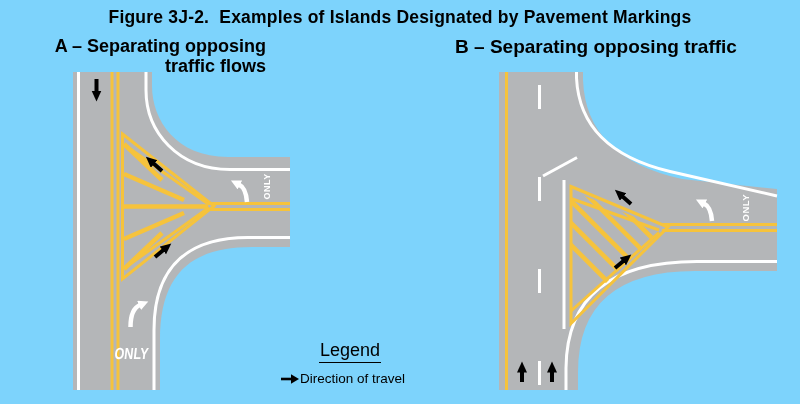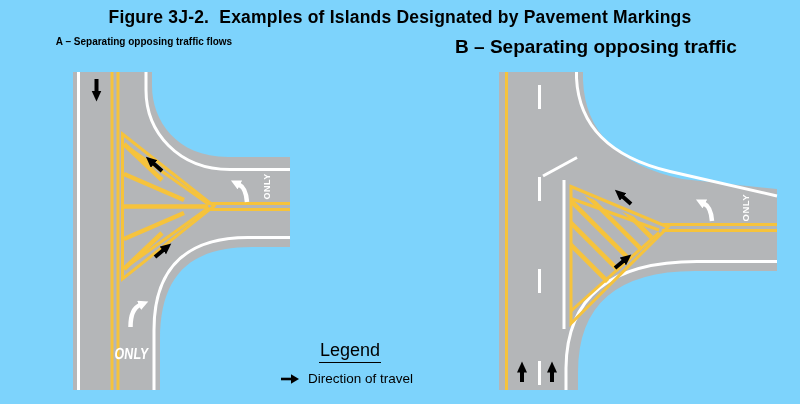--- a/index.html
+++ b/index.html
@@ -2,34 +2,34 @@
 <html style="--road: #b4b6b8; --yellow: #f6c33c; --white: #ffffff; --ink: #000000;"><head>
 <meta charset="utf-8">
 <style>
   :root { --road:#b4b6b8; --yellow:#f6c33c; --white:#ffffff; --ink:#000000; }
   html,body { margin:0; padding:0; background:#fff; }
   .stage { position:relative; width:800px; height:404px; background:#7dd3fc; overflow:hidden;
            font-family:"Liberation Sans", sans-serif; color:var(--ink); }
   .fig-title { position:absolute; top:7px; left:0; width:800px; text-align:center;
                font-size:17.5px; font-weight:bold; white-space:pre; letter-spacing:.2px; }
   .panel-heading { position:absolute; top:36px; text-align:center; font-weight:bold; line-height:1.12; }
-  .panel-heading.a { left:11px; width:266px; font-size:10px; }
+  .panel-heading.a { left:0; width:266px; font-size:18px;text-align:right; }
   .panel-heading.b { left:441px; width:310px; font-size:19px; }
   svg.diagram { position:absolute; left:0; top:0; }
   .road  { fill:var(--road); stroke:none; }
   .wl    { stroke:var(--white); stroke-width:3; fill:none; }
   .yl    { stroke:var(--yellow); stroke-width:3; fill:none; }
   .hatch { stroke:var(--yellow); stroke-width:4.5; fill:none; }
   .blk   { stroke:var(--ink); stroke-width:4; fill:none; }
   .warr  { stroke:var(--white); stroke-width:4.5; fill:none; }
   .pvtext{ fill:var(--white); font-weight:bold; font-family:"Liberation Sans",sans-serif; }
   .legend { position:absolute; left:280px; top:340px; width:160px; font-size:13.5px; }
   .legend-title { display:inline-block; margin-left:39px; font-size:18px;
                   border-bottom:1.5px solid var(--ink); padding:0 1px 1px 1px; }
-  .legend-item { margin-top:8px; display:flex; align-items:center; gap:8px; }
+  .legend-item { margin-top:8px; display:flex; align-items:center; }
   .legend-item svg { flex:0 0 auto; }
 </style>
 </head>
 <body>
 
 <div class="stage">
 
   <div class="fig-title">Figure 3J-2.  Examples of Islands Designated by Pavement Markings</div>
 
   <div class="panel-heading a">

